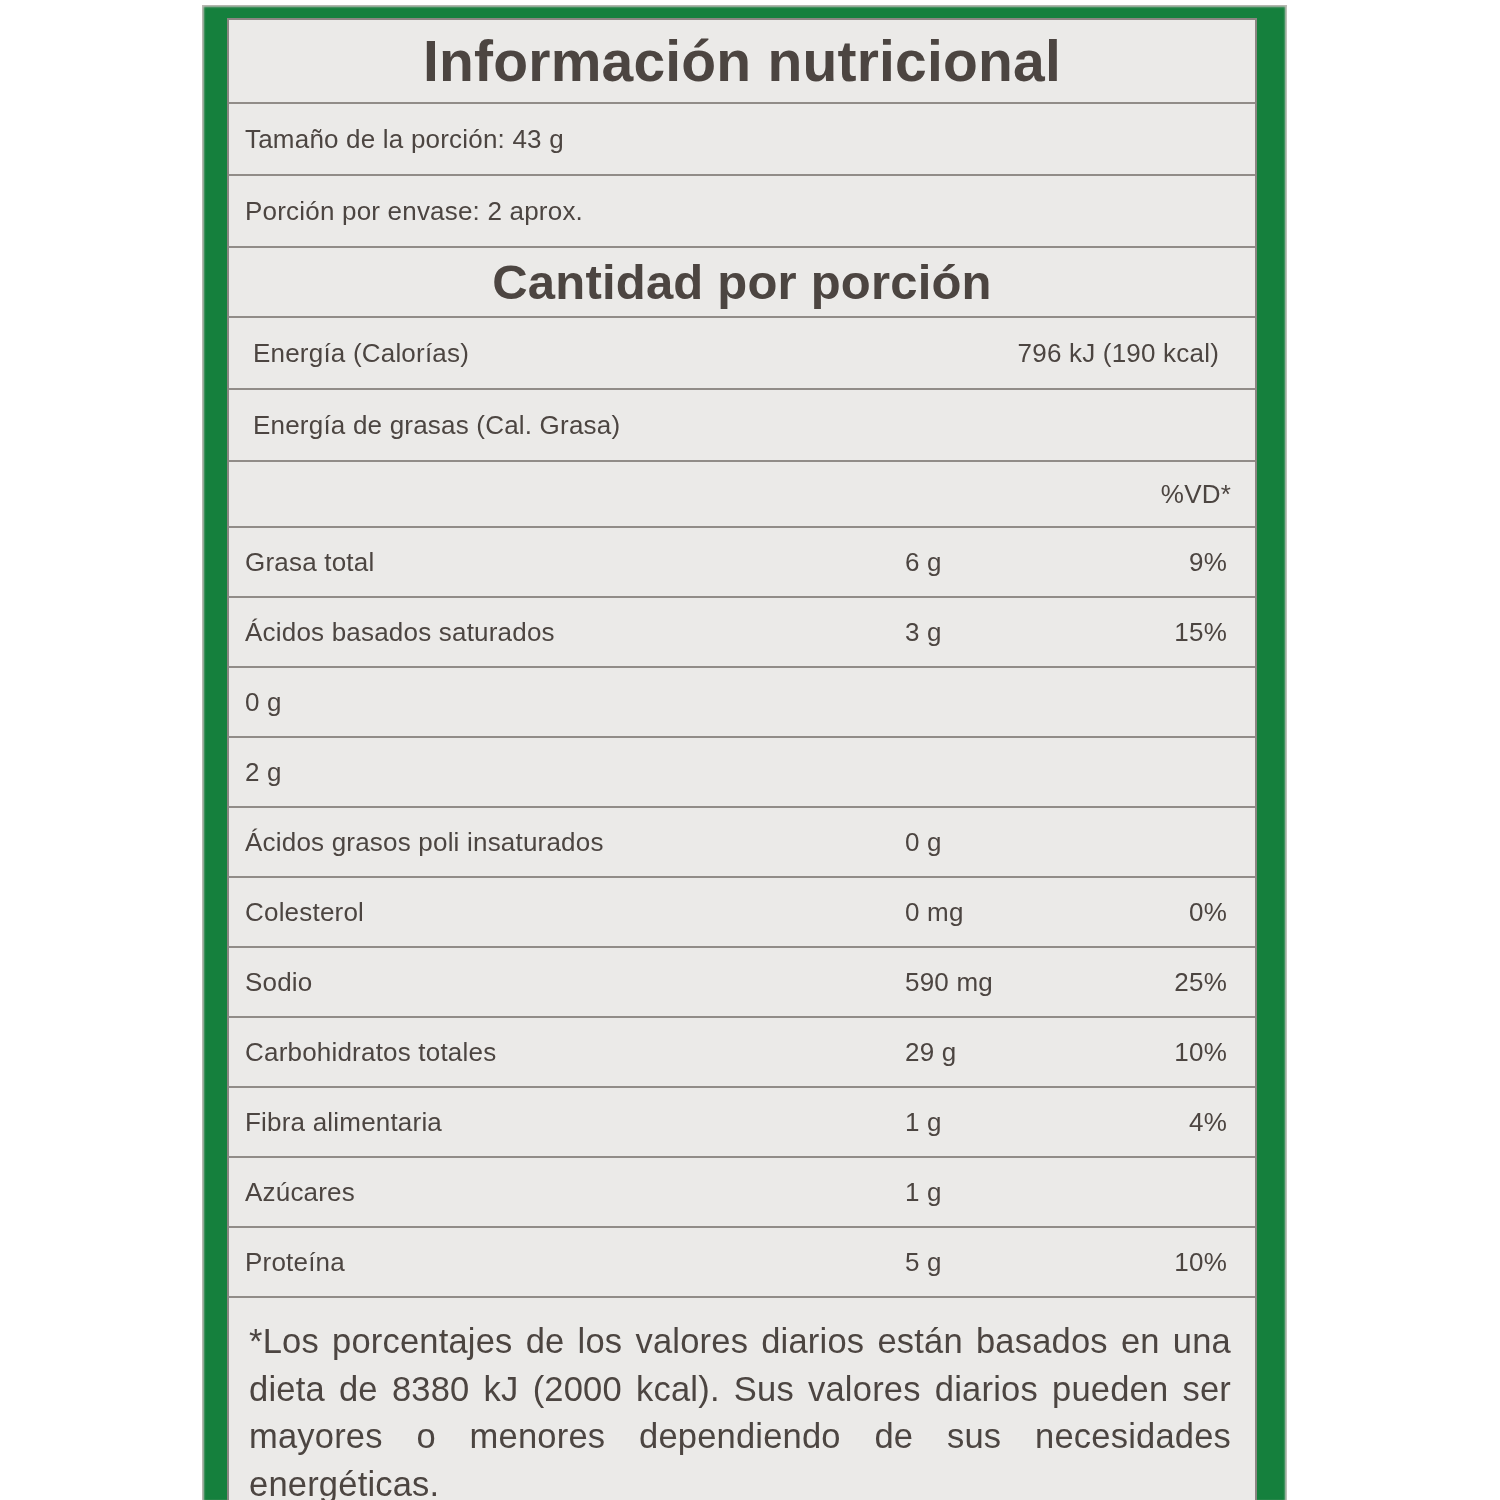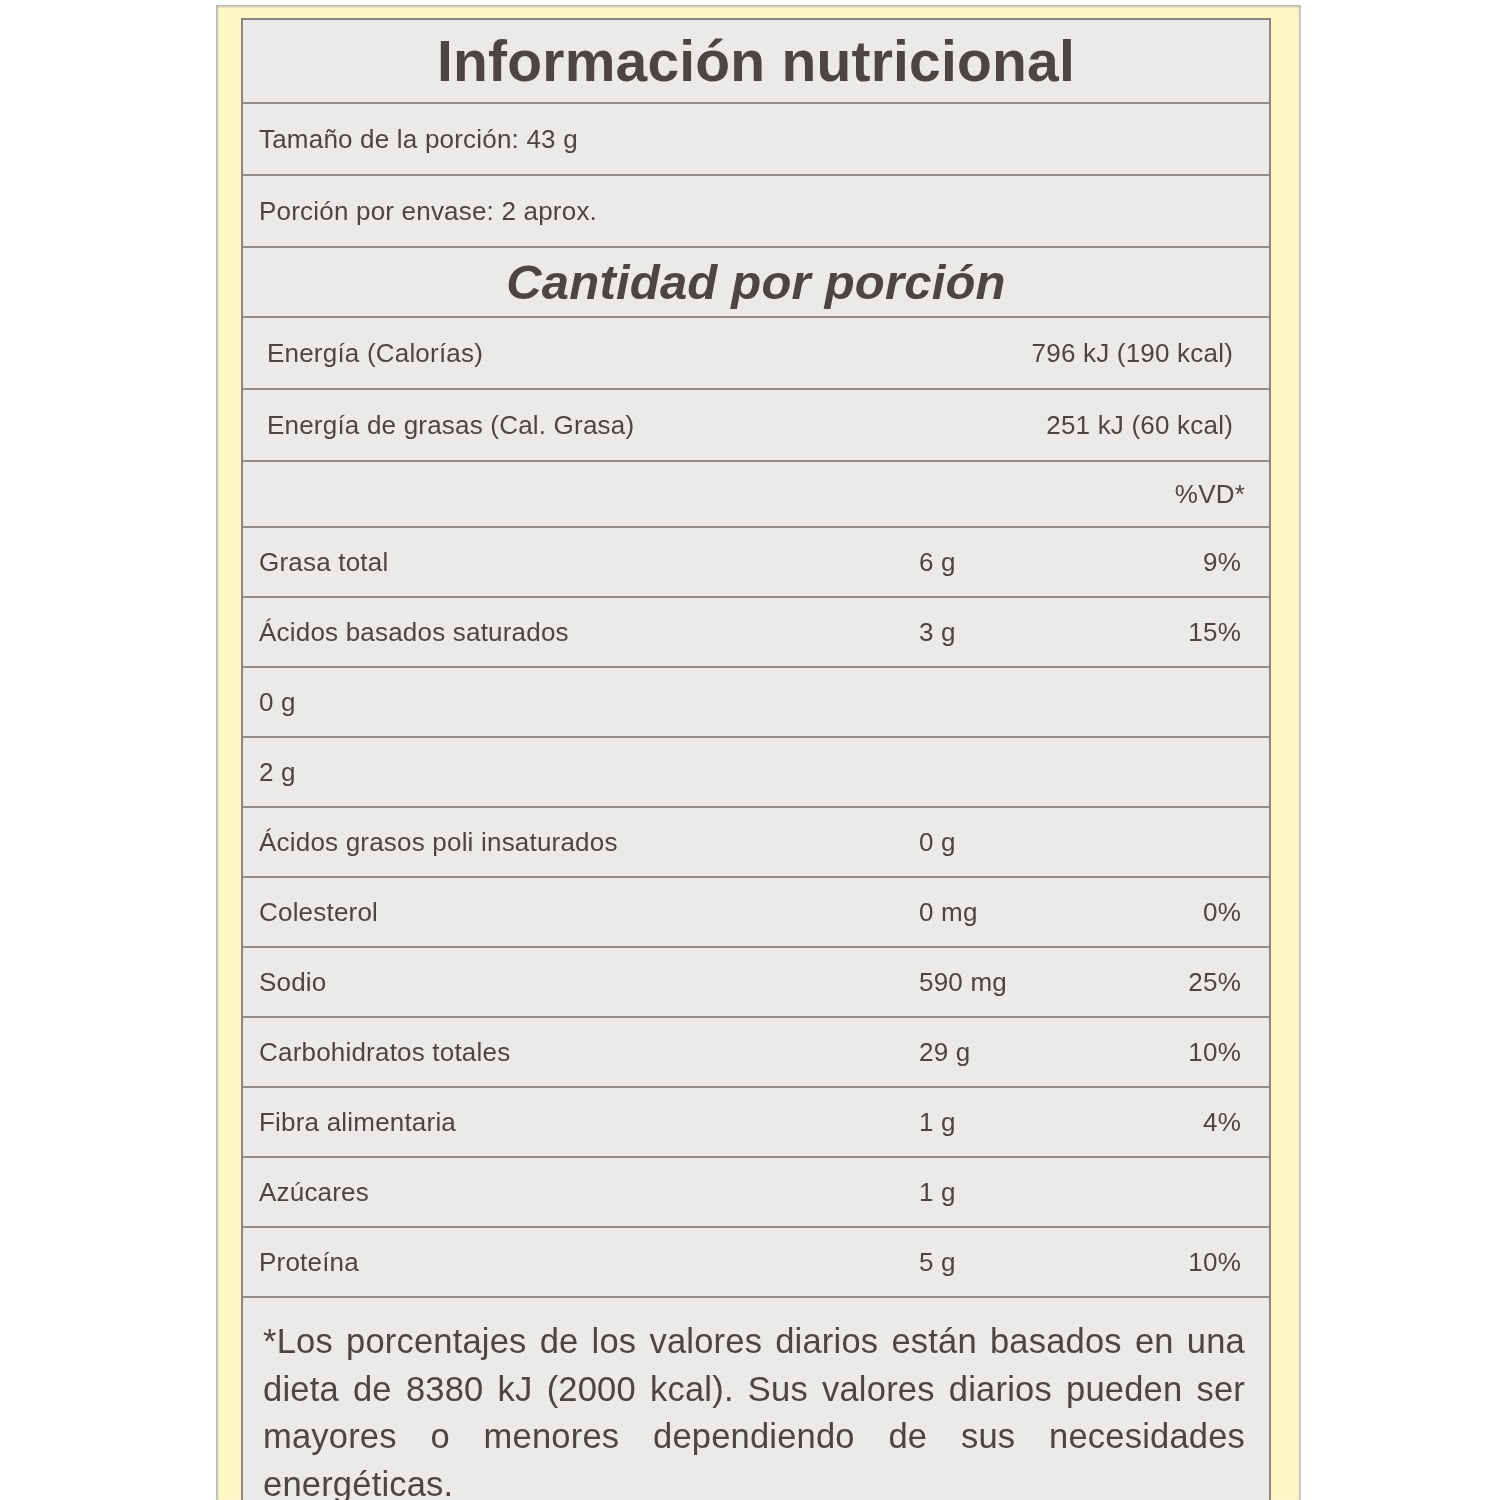--- a/index.html
+++ b/index.html
@@ -6,23 +6,23 @@
   body{
     width:1500px;height:1500px;
     background:#ffffff;
     font-family:"Liberation Sans", sans-serif;
     color:#4c4541;
     position:relative;
     overflow:hidden;
   }
   .paper{
     position:absolute;
-    left:216px;top:5px;
+    left:202px;top:5px;
     width:1085px;height:1495px;
-    background:#fef9c3;
+    background:#15803d;
     box-shadow:
       inset 3px 0 2px -1px #bdbab6,
       inset 0 3px 2px -1px #bdbab6,
       inset -3px 0 2px -1px #c6c3bf;
   }
   .tbl{
     position:absolute;
     left:25px;top:13px;
     width:1026px;
     border:2px solid #8b8682;
@@ -41,21 +41,20 @@
     justify-content:center;
     font-weight:bold;
     font-size:57px;
   }
   .row-line{height:70px;padding:0 16px;}
   .row-section{
     height:68px;
     justify-content:center;
     font-weight:bold;
     font-size:49px;
-    font-style:italic;
   }
   .row-energy{height:70px;padding:0 24px;}
   .row-energy .e-name{flex:1;}
   .row-energy .e-val{padding-right:12px;}
   .row-dv{
     height:64px;
     justify-content:flex-end;
     padding-right:24px;
   }
   .row-nutrient{height:68px;padding:0 16px;justify-content:center;}
@@ -93,21 +92,20 @@
       <span>Cantidad por porción</span>
     </div>
 
     <div class="row row-energy">
       <span class="e-name">Energía (Calorías)</span>
       <span class="e-val">796 kJ (190 kcal)</span>
     </div>
 
     <div class="row row-energy">
       <span class="e-name">Energía de grasas (Cal. Grasa)</span>
-      <span class="e-val">251 kJ (60 kcal)</span>
     </div>
 
     <div class="row row-dv">
       <span>%VD*</span>
     </div>
 
     <div class="row row-nutrient">
       <span class="c-name">Grasa total</span>
       <span class="c-amt">6 g</span>
       <span class="c-dv">9%</span>

